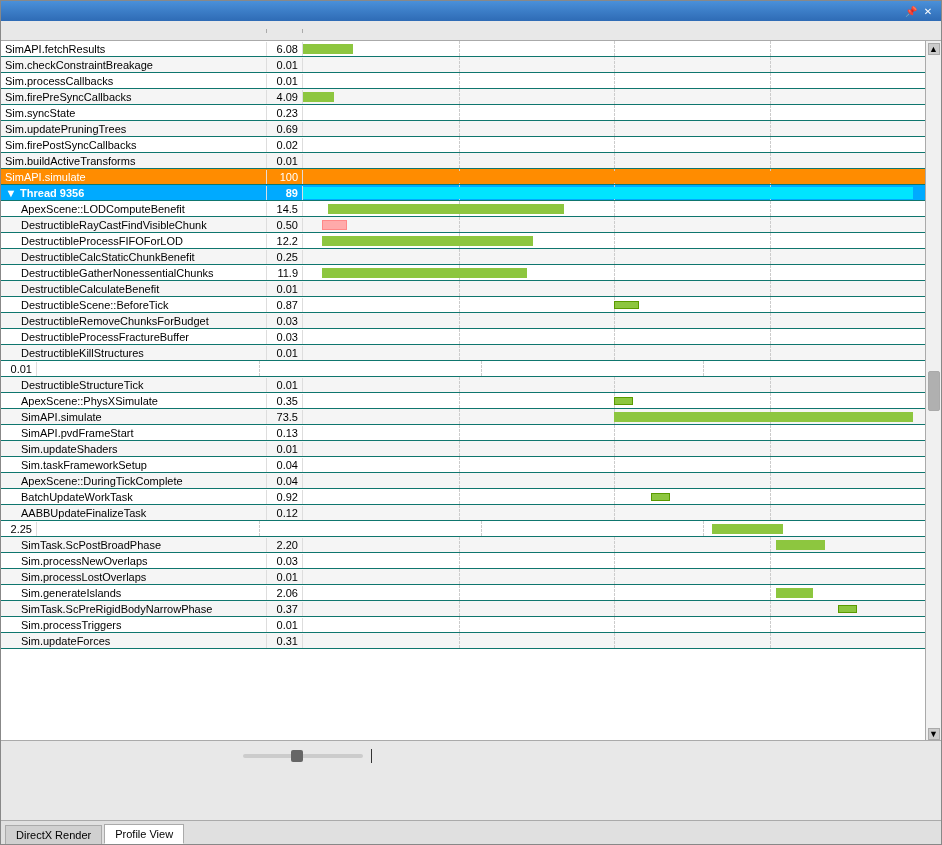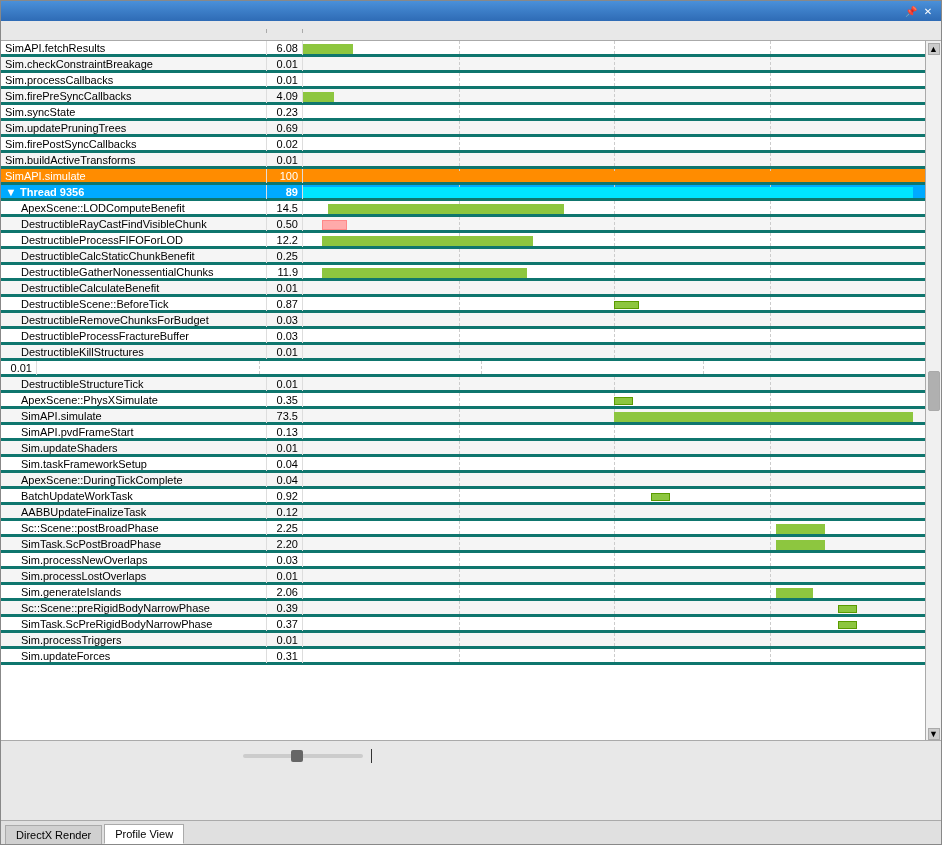--- a/index.html
+++ b/index.html
@@ -13,21 +13,21 @@
     .title-btn { width: 14px; height: 14px; font-size: 10px; cursor: pointer; background: transparent; border: none; color: white; display: flex; align-items: center; justify-content: center; }
 
     .main-content { display: flex; flex-direction: column; flex: 1; overflow: hidden; }
 
     .table-header { display: flex; border-bottom: 1px solid #aaa; background: #e8e8e8; flex-shrink: 0; height: 20px; align-items: center; }
     .col-event-name { width: 266px; padding: 2px 4px; border-right: 1px solid #aaa; font-weight: bold; font-size: 11px; flex-shrink: 0; }
     .col-percent { width: 36px; padding: 2px 4px; border-right: 1px solid #aaa; font-weight: bold; font-size: 11px; flex-shrink: 0; text-align: center; }
     .col-event-values { flex: 1; padding: 2px 4px; font-weight: bold; font-size: 11px; }
 
     .table-body { flex: 1; overflow-y: auto; overflow-x: hidden; }
-    .row { display: flex; height: 16px; align-items: center; border-bottom: 3px solid #0f766e; }
+    .row { display: flex; height: 16px; align-items: center; border-bottom: 1px solid #0f766e; }
     .row:nth-child(even) { background: #f5f5f5; }
     .row:nth-child(odd) { background: #ffffff; }
     .row.highlighted { background: #ff8c00 !important; color: white; }
     .row.thread-row { background: #00aaff !important; color: white; font-weight: bold; }
 
     .cell-name { width: 266px; padding: 1px 4px; border-right: 1px solid #ddd; font-size: 11px; white-space: nowrap; overflow: hidden; text-overflow: ellipsis; flex-shrink: 0; }
     .cell-pct { width: 36px; padding: 1px 4px; border-right: 1px solid #ddd; font-size: 11px; text-align: right; flex-shrink: 0; }
     .cell-bar { flex: 1; position: relative; height: 100%; overflow: hidden; }
 
     .status-bar { height: 80px; background: #e8e8e8; border-top: 1px solid #aaa; padding: 4px 8px; flex-shrink: 0; display: flex; }
@@ -340,21 +340,20 @@
           <div class="row">
             <div class="cell-name"><span style="display:inline-block;width:16px;"></span>AABBUpdateFinalizeTask</div>
             <div class="cell-pct">0.12</div>
             <div class="cell-bar" style="position: relative;">
               <div style="position: absolute; top: 0px; bottom: 0px; left: 25%; width: 1px; border-left: 1px dashed rgb(204, 204, 204); pointer-events: none;"></div>
               <div style="position: absolute; top: 0px; bottom: 0px; left: 50%; width: 1px; border-left: 1px dashed rgb(204, 204, 204); pointer-events: none;"></div>
               <div style="position: absolute; top: 0px; bottom: 0px; left: 75%; width: 1px; border-left: 1px dashed rgb(204, 204, 204); pointer-events: none;"></div>
             </div>
           </div>
           <div class="row">
-            <div class="cell-name"><span style="display:inline-block;width:16px;"></span>Sc::Scene::postBroadPhase</div>
             <div class="cell-pct">2.25</div>
             <div class="cell-bar" style="position: relative;">
               <div style="position: absolute; top: 0px; bottom: 0px; left: 25%; width: 1px; border-left: 1px dashed rgb(204, 204, 204); pointer-events: none;"></div>
               <div style="position: absolute; top: 0px; bottom: 0px; left: 50%; width: 1px; border-left: 1px dashed rgb(204, 204, 204); pointer-events: none;"></div>
               <div style="position: absolute; top: 0px; bottom: 0px; left: 75%; width: 1px; border-left: 1px dashed rgb(204, 204, 204); pointer-events: none;"></div>
               <div style="position: absolute; left: 76%; width: 8%; top: 3px; height: 10px; background: rgb(141, 198, 63);"></div>
             </div>
           </div>
           <div class="row">
             <div class="cell-name"><span style="display:inline-block;width:16px;"></span>SimTask.ScPostBroadPhase</div>
@@ -385,30 +384,20 @@
             </div>
           </div>
           <div class="row">
             <div class="cell-name"><span style="display:inline-block;width:16px;"></span>Sim.generateIslands</div>
             <div class="cell-pct">2.06</div>
             <div class="cell-bar" style="position: relative;">
               <div style="position: absolute; top: 0px; bottom: 0px; left: 25%; width: 1px; border-left: 1px dashed rgb(204, 204, 204); pointer-events: none;"></div>
               <div style="position: absolute; top: 0px; bottom: 0px; left: 50%; width: 1px; border-left: 1px dashed rgb(204, 204, 204); pointer-events: none;"></div>
               <div style="position: absolute; top: 0px; bottom: 0px; left: 75%; width: 1px; border-left: 1px dashed rgb(204, 204, 204); pointer-events: none;"></div>
               <div style="position: absolute; left: 76%; width: 6%; top: 3px; height: 10px; background: rgb(141, 198, 63);"></div>
-            </div>
-          </div>
-          <div class="row">
-            <div class="cell-name"><span style="display:inline-block;width:16px;"></span>Sc::Scene::preRigidBodyNarrowPhase</div>
-            <div class="cell-pct">0.39</div>
-            <div class="cell-bar" style="position: relative;">
-              <div style="position: absolute; top: 0px; bottom: 0px; left: 25%; width: 1px; border-left: 1px dashed rgb(204, 204, 204); pointer-events: none;"></div>
-              <div style="position: absolute; top: 0px; bottom: 0px; left: 50%; width: 1px; border-left: 1px dashed rgb(204, 204, 204); pointer-events: none;"></div>
-              <div style="position: absolute; top: 0px; bottom: 0px; left: 75%; width: 1px; border-left: 1px dashed rgb(204, 204, 204); pointer-events: none;"></div>
-              <div style="position: absolute; left: 86%; width: 3%; top: 4px; height: 8px; background: rgb(141, 198, 63); border: 1px solid rgb(90, 154, 0);"></div>
             </div>
           </div>
           <div class="row">
             <div class="cell-name"><span style="display:inline-block;width:16px;"></span>SimTask.ScPreRigidBodyNarrowPhase</div>
             <div class="cell-pct">0.37</div>
             <div class="cell-bar" style="position: relative;">
               <div style="position: absolute; top: 0px; bottom: 0px; left: 25%; width: 1px; border-left: 1px dashed rgb(204, 204, 204); pointer-events: none;"></div>
               <div style="position: absolute; top: 0px; bottom: 0px; left: 50%; width: 1px; border-left: 1px dashed rgb(204, 204, 204); pointer-events: none;"></div>
               <div style="position: absolute; top: 0px; bottom: 0px; left: 75%; width: 1px; border-left: 1px dashed rgb(204, 204, 204); pointer-events: none;"></div>
               <div style="position: absolute; left: 86%; width: 3%; top: 4px; height: 8px; background: rgb(141, 198, 63); border: 1px solid rgb(90, 154, 0);"></div>

